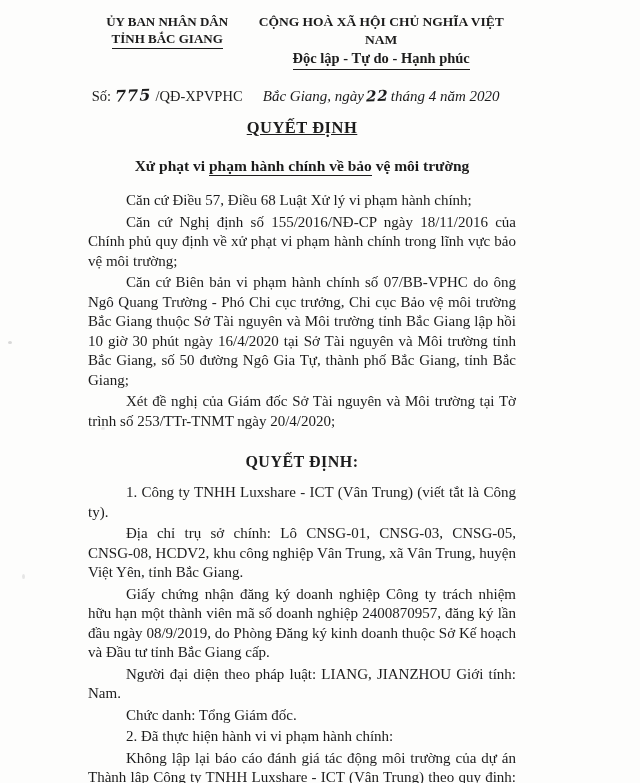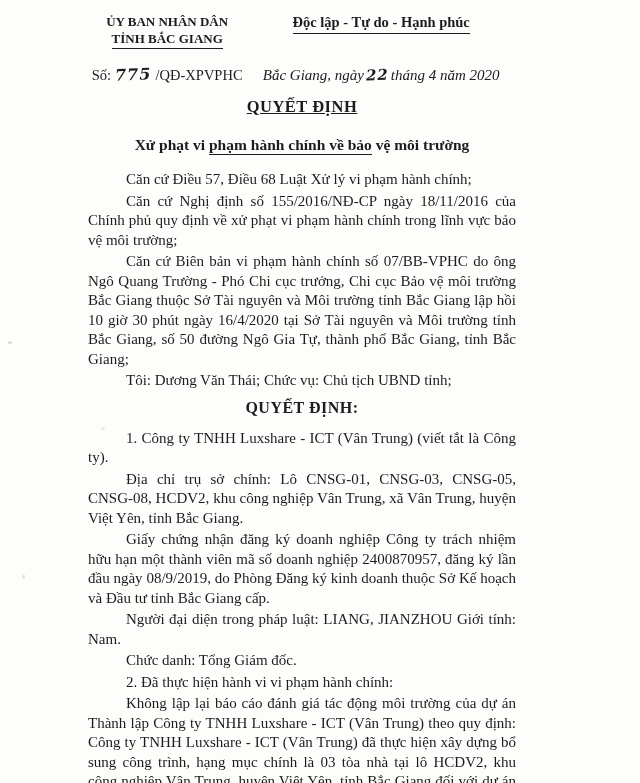--- a/index.html
+++ b/index.html
@@ -118,21 +118,21 @@
     line-height: 19.5px;
     text-align: justify;
     text-indent: 38px;
     text-justify: inter-word;
   }
   .decision-heading {
     text-align: center;
     font-weight: bold;
     font-size: 16px;
     letter-spacing: 0.5px;
-    margin: 8px 0 12px 0;
+    margin: 22px 0 12px 0;
   }
   .b { font-weight: bold; }
   
   .speck {
     position: absolute;
     background: #b9b9b9;
     border-radius: 50%;
     opacity: 0.55;
   }
   .speck1 { left: 8px; top: 341px; width: 4px; height: 3px; }
@@ -147,46 +147,47 @@
 <div class="speck speck3"></div>
 
 <div class="page">
 
   <div class="hdr">
     <div class="hdr-left">
       <div>ỦY BAN NHÂN DÂN</div>
       <div><span class="underlined">TỈNH BẮC GIANG</span></div>
     </div>
     <div class="hdr-right">
+      <div class="rep1">CỘNG HOÀ XÃ HỘI CHỦ NGHĨA VIỆT NAM</div>
       <div><span class="rep2">Độc lập - Tự do - Hạnh phúc</span></div>
     </div>
   </div>
 
   <div class="numdate">
     <div class="num"><span>Số:</span><span class="handwritten">775</span><span>/QĐ-XPVPHC</span></div>
     <div class="date"><span>Bắc Giang, ngày</span><span class="handwritten hw-day">22</span><span>tháng 4 năm 2020</span></div>
   </div>
 
   <div class="title-block">
     <div class="title-main">QUYẾT ĐỊNH</div>
     <div class="title-sub"><span>Xử phạt vi </span><span class="u">phạm hành chính về bảo</span><span> vệ môi trường</span></div>
   </div>
 
   <div class="content">
     <p class="doc">Căn cứ Điều 57, Điều 68 Luật Xử lý vi phạm hành chính;</p>
     <p class="doc">Căn cứ Nghị định số 155/2016/NĐ-CP ngày 18/11/2016 của Chính phủ quy định về xử phạt vi phạm hành chính trong lĩnh vực bảo vệ môi trường;</p>
     <p class="doc">Căn cứ Biên bản vi phạm hành chính số 07/BB-VPHC do ông Ngô Quang Trường - Phó Chi cục trưởng, Chi cục Bảo vệ môi trường Bắc Giang thuộc Sở Tài nguyên và Môi trường tỉnh Bắc Giang lập hồi 10 giờ 30 phút ngày 16/4/2020 tại Sở Tài nguyên và Môi trường tỉnh Bắc Giang, số 50 đường Ngô Gia Tự, thành phố Bắc Giang, tỉnh Bắc Giang;</p>
-    <p class="doc">Tôi: Dương Văn Thái; Chức vụ: Chủ tịch UBND tỉnh;</p>
+    <p class="doc">Xét đề nghị của Giám đốc Sở Tài nguyên và Môi trường tại Tờ trình số 253/TTr-TNMT ngày 20/4/2020;</p>
   </div>
 
   <div class="decision-heading">QUYẾT ĐỊNH:</div>
 
   <div>
     <p class="doc">1. Công ty TNHH Luxshare - ICT (Vân Trung) (viết tắt là Công ty).</p>
     <p class="doc">Địa chỉ trụ sở chính: Lô CNSG-01, CNSG-03, CNSG-05, CNSG-08, HCDV2, khu công nghiệp Vân Trung, xã Vân Trung, huyện Việt Yên, tỉnh Bắc Giang.</p>
     <p class="doc">Giấy chứng nhận đăng ký doanh nghiệp Công ty trách nhiệm hữu hạn một thành viên mã số doanh nghiệp 2400870957, đăng ký lần đầu ngày 08/9/2019, do Phòng Đăng ký kinh doanh thuộc Sở Kế hoạch và Đầu tư tỉnh Bắc Giang cấp.</p>
-    <p class="doc">Người đại diện trong pháp luật: LIANG, JIANZHOU  Giới tính: Nam.</p>
+    <p class="doc">Người đại diện theo pháp luật: LIANG, JIANZHOU  Giới tính: Nam.</p>
     <p class="doc">Chức danh: Tổng Giám đốc.</p>
     <p class="doc">2. Đã thực hiện hành vi vi phạm hành chính:</p>
     <p class="doc"><span>Không lập lại báo cáo đánh giá tác động môi trường của dự án Thành lập Công ty TNHH Luxshare - ICT (Vân Trung) theo quy định: Công ty TNHH Luxshare - ICT (Vân Trung) đã thực hiện xây dựng bổ sung công trình, hạng mục chính là 03 tòa nhà tại lô HCDV2, khu công nghiệp Vân Trung, huyện Việt Yên, tỉnh Bắc Giang đối với dự án Thành lập Công ty TNHH Luxshare - ICT (Vân Trung) </span></p>
   </div>
 
 </div>
 
 </body></html>

